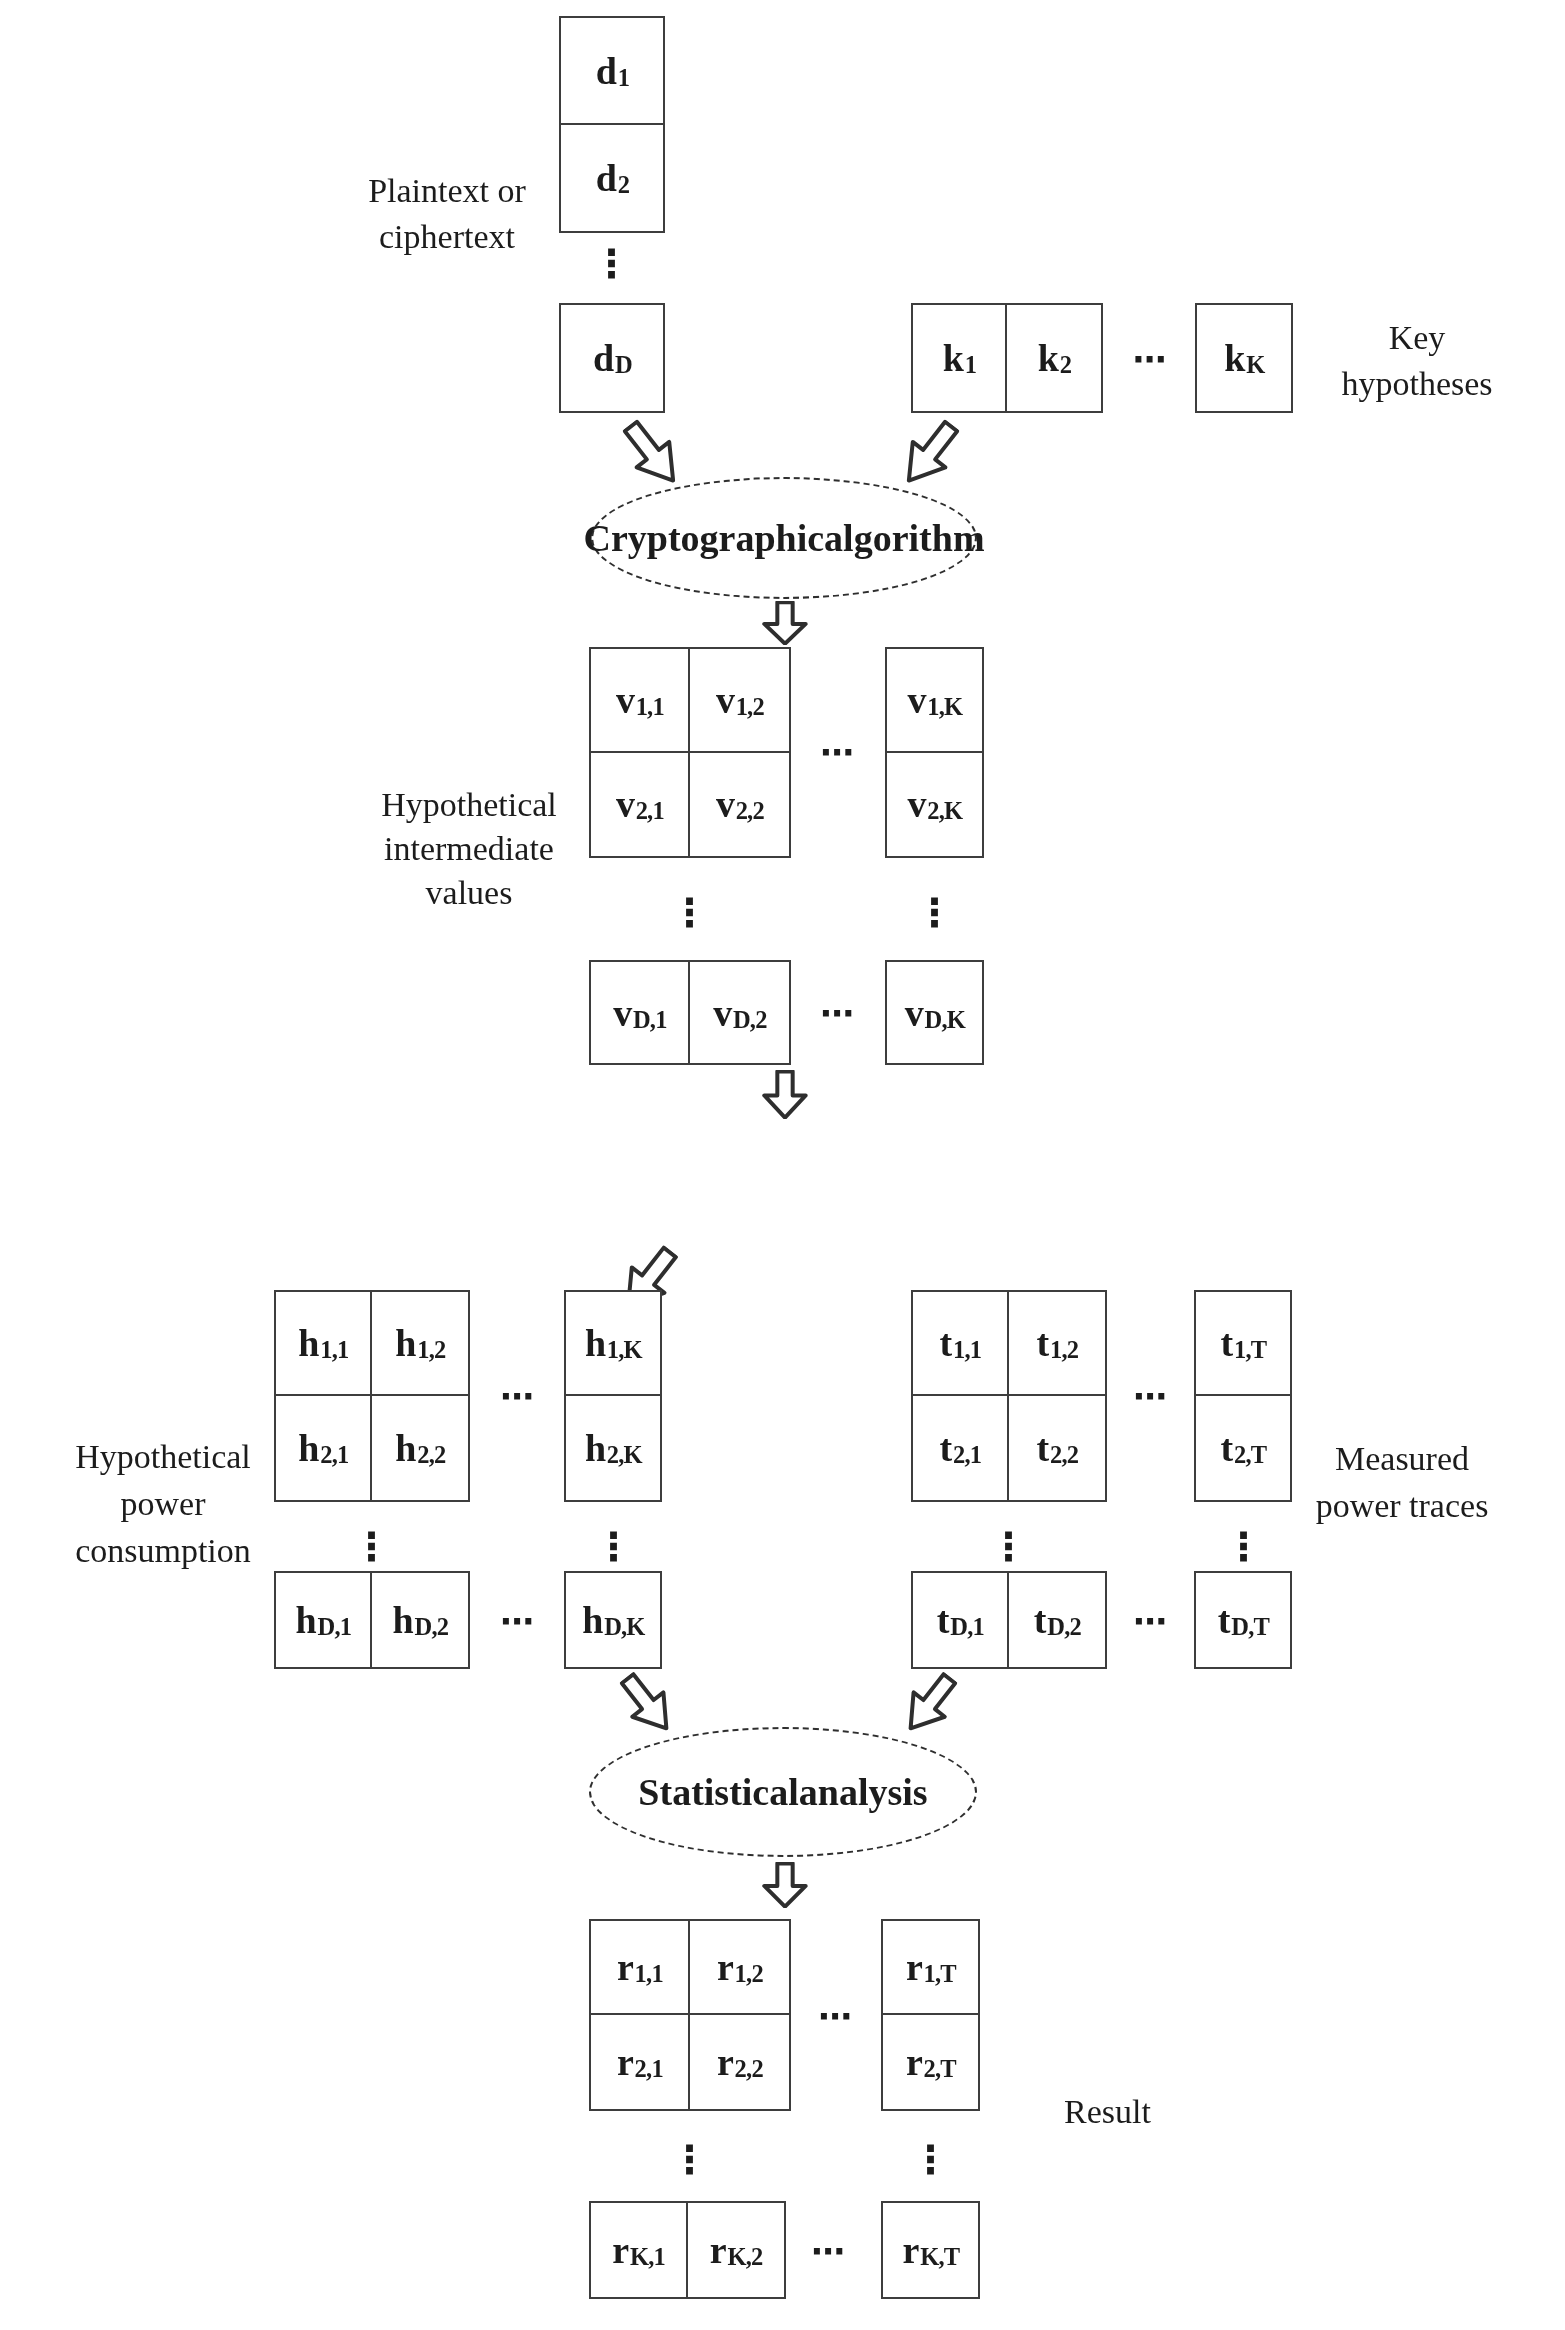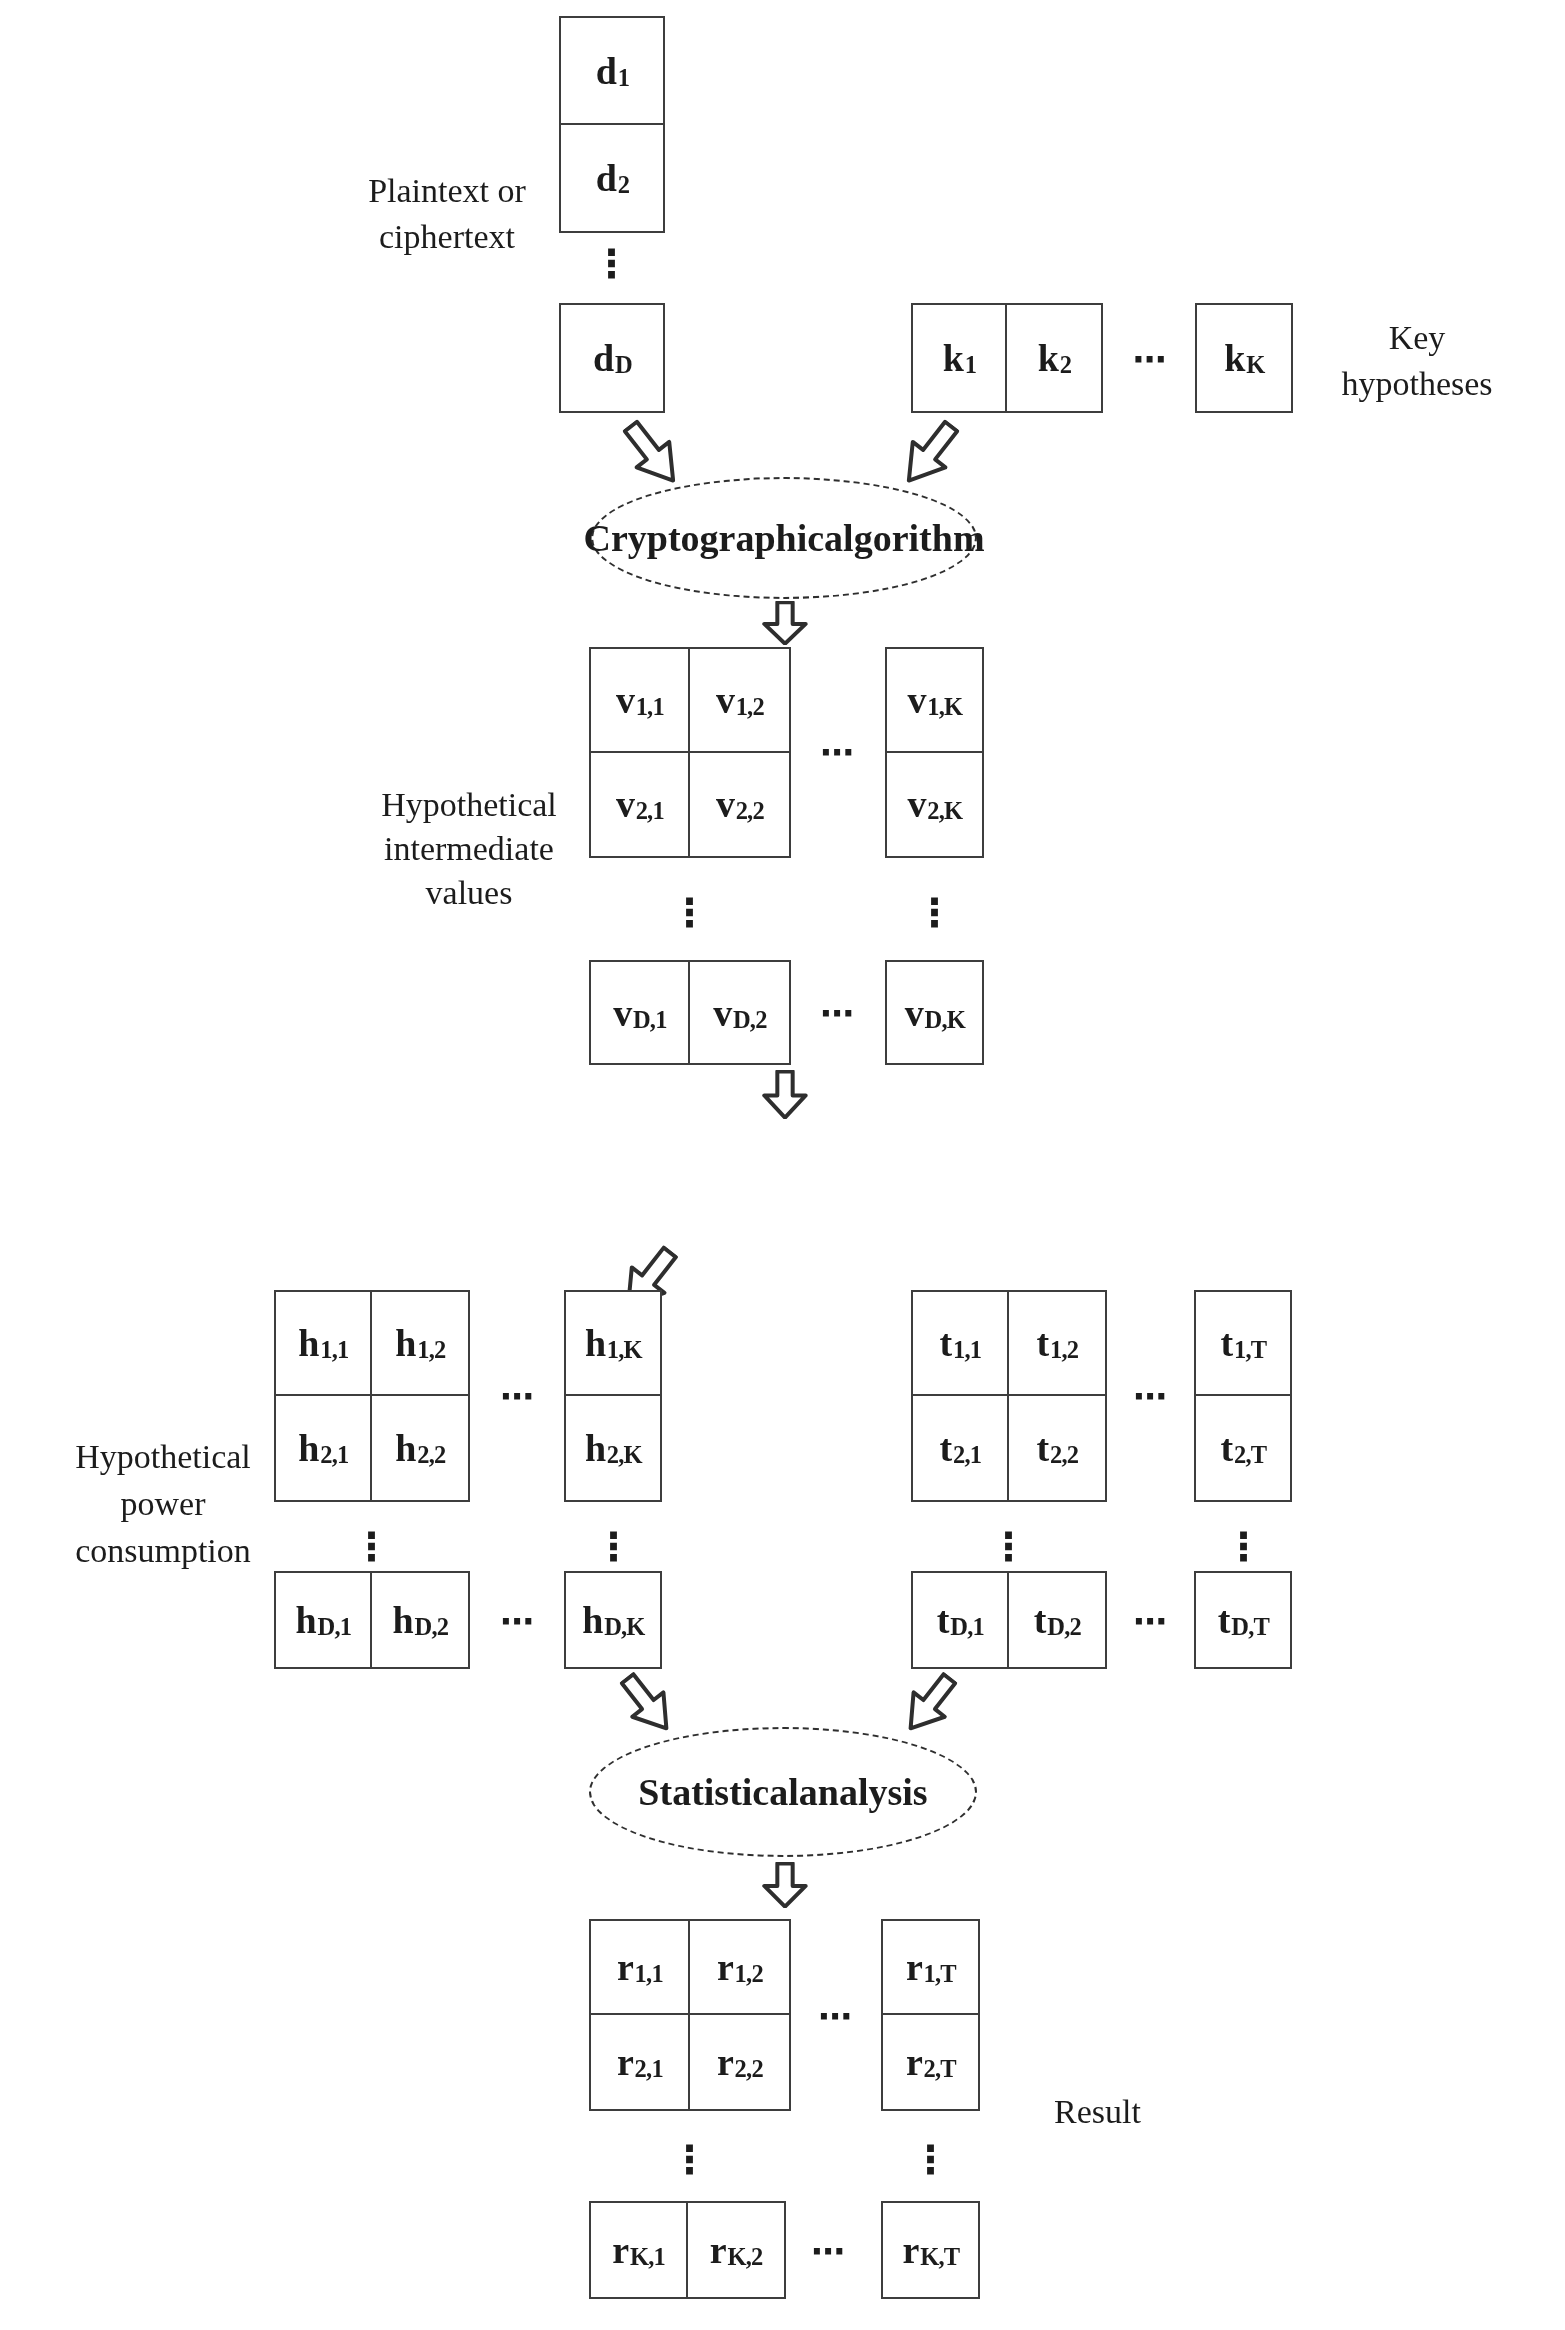--- a/index.html
+++ b/index.html
@@ -199,20 +199,24 @@
     <div class="cell">t<sub>1,1</sub></div>
     <div class="cell">t<sub>1,2</sub></div>
     <div class="cell">t<sub>2,1</sub></div>
     <div class="cell">t<sub>2,2</sub></div>
   </div>
   <div class="dotsH" style="left:1124px;top:1376px;width:52px;height:39px;">⋯</div>
   <div class="blk g21" style="left:1194px;top:1290px;width:98px;height:212px;">
     <div class="cell">t<sub>1,T</sub></div>
     <div class="cell">t<sub>2,T</sub></div>
   </div>
+  <div class="lbl" style="left:1296px;top:1435px;width:212px;line-height:47px;">
+    <div>Measured</div>
+    <div>power traces</div>
+  </div>
   <div class="dotsV" style="left:989px;top:1523px;width:39px;height:46px;">⋮</div>
   <div class="dotsV" style="left:1224px;top:1523px;width:39px;height:46px;">⋮</div>
   <div class="blk g12" style="left:911px;top:1571px;width:196px;height:98px;">
     <div class="cell">t<sub>D,1</sub></div>
     <div class="cell">t<sub>D,2</sub></div>
   </div>
   <div class="dotsH" style="left:1124px;top:1601px;width:52px;height:39px;">⋯</div>
   <div class="blk g11" style="left:1194px;top:1571px;width:98px;height:98px;">
     <div class="cell">t<sub>D,T</sub></div>
   </div>
@@ -243,21 +247,21 @@
     <div class="cell">r<sub>1,1</sub></div>
     <div class="cell">r<sub>1,2</sub></div>
     <div class="cell">r<sub>2,1</sub></div>
     <div class="cell">r<sub>2,2</sub></div>
   </div>
   <div class="dotsH" style="left:809px;top:1996px;width:52px;height:39px;">⋯</div>
   <div class="blk g21" style="left:881px;top:1919px;width:99px;height:192px;">
     <div class="cell">r<sub>1,T</sub></div>
     <div class="cell">r<sub>2,T</sub></div>
   </div>
-  <div class="lbl" style="left:978px;top:2089px;width:163px;text-align:right;">
+  <div class="lbl" style="left:1026px;top:2089px;width:163px;">
     <div>Result</div>
   </div>
   <div class="dotsV" style="left:670px;top:2136px;width:39px;height:46px;">⋮</div>
   <div class="dotsV" style="left:911px;top:2136px;width:39px;height:46px;">⋮</div>
   <div class="blk g12" style="left:589px;top:2201px;width:197px;height:98px;">
     <div class="cell">r<sub>K,1</sub></div>
     <div class="cell">r<sub>K,2</sub></div>
   </div>
   <div class="dotsH" style="left:802px;top:2231px;width:52px;height:39px;">⋯</div>
   <div class="blk g11" style="left:881px;top:2201px;width:99px;height:98px;">

